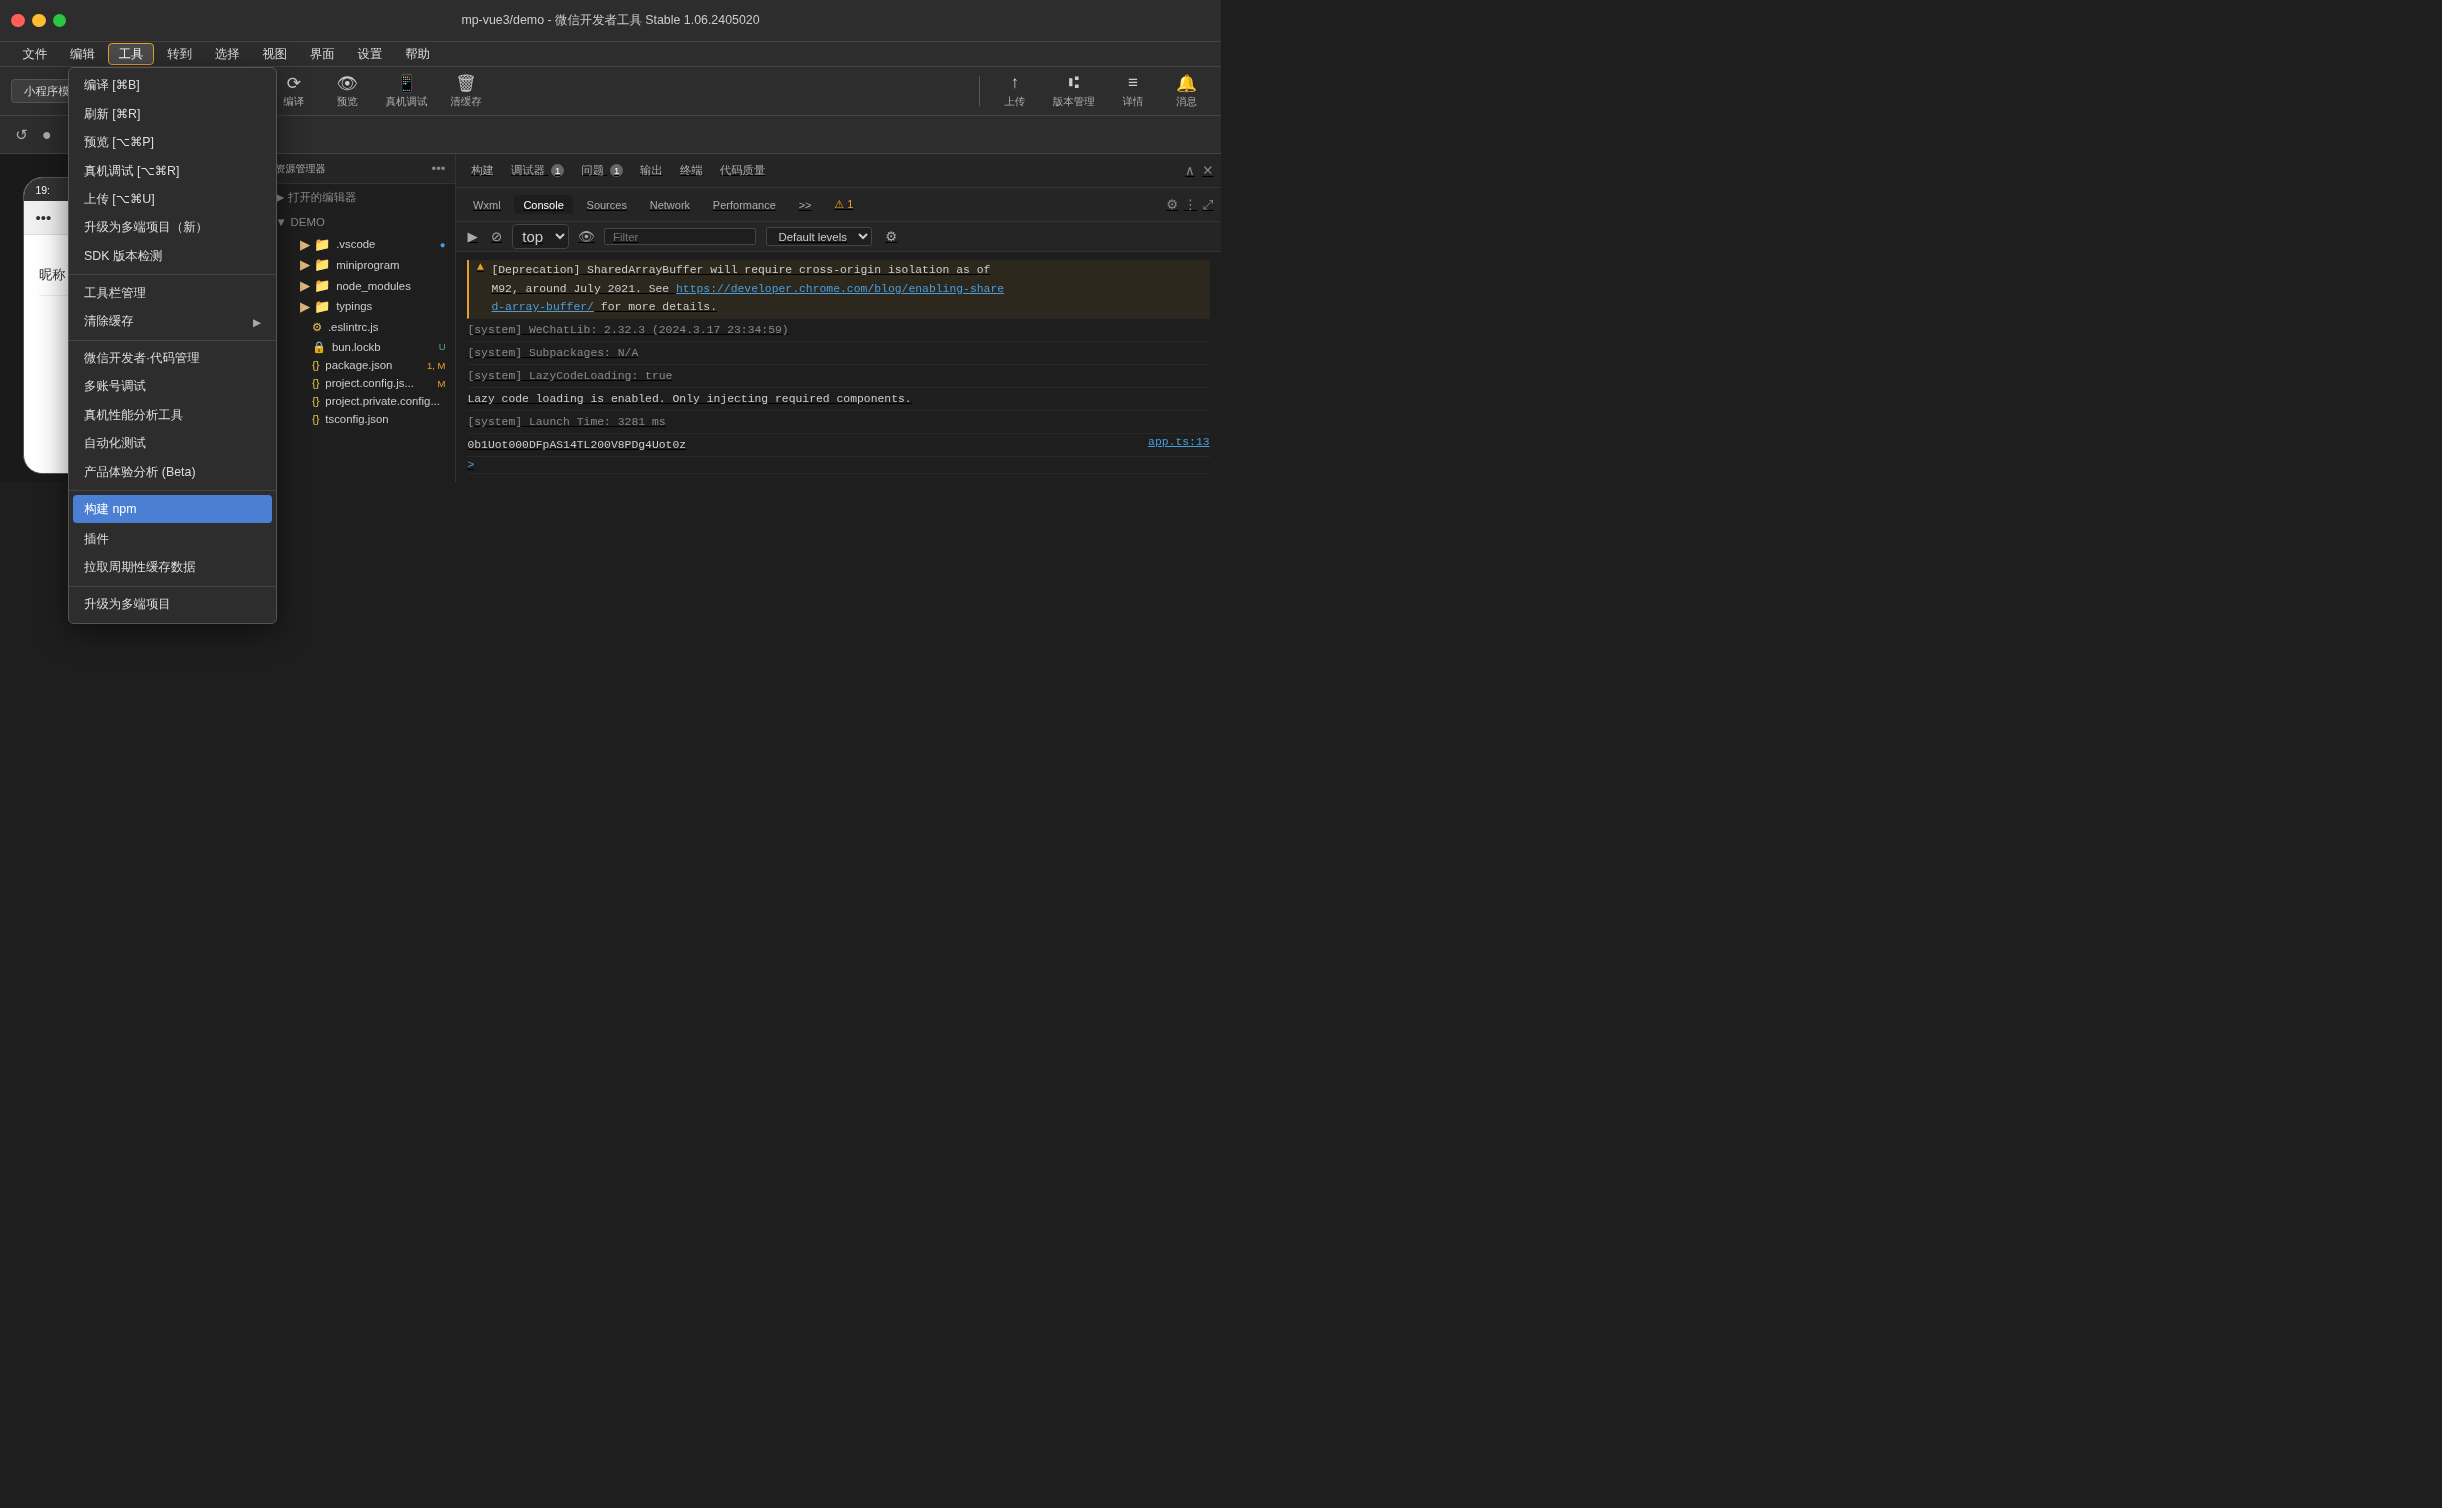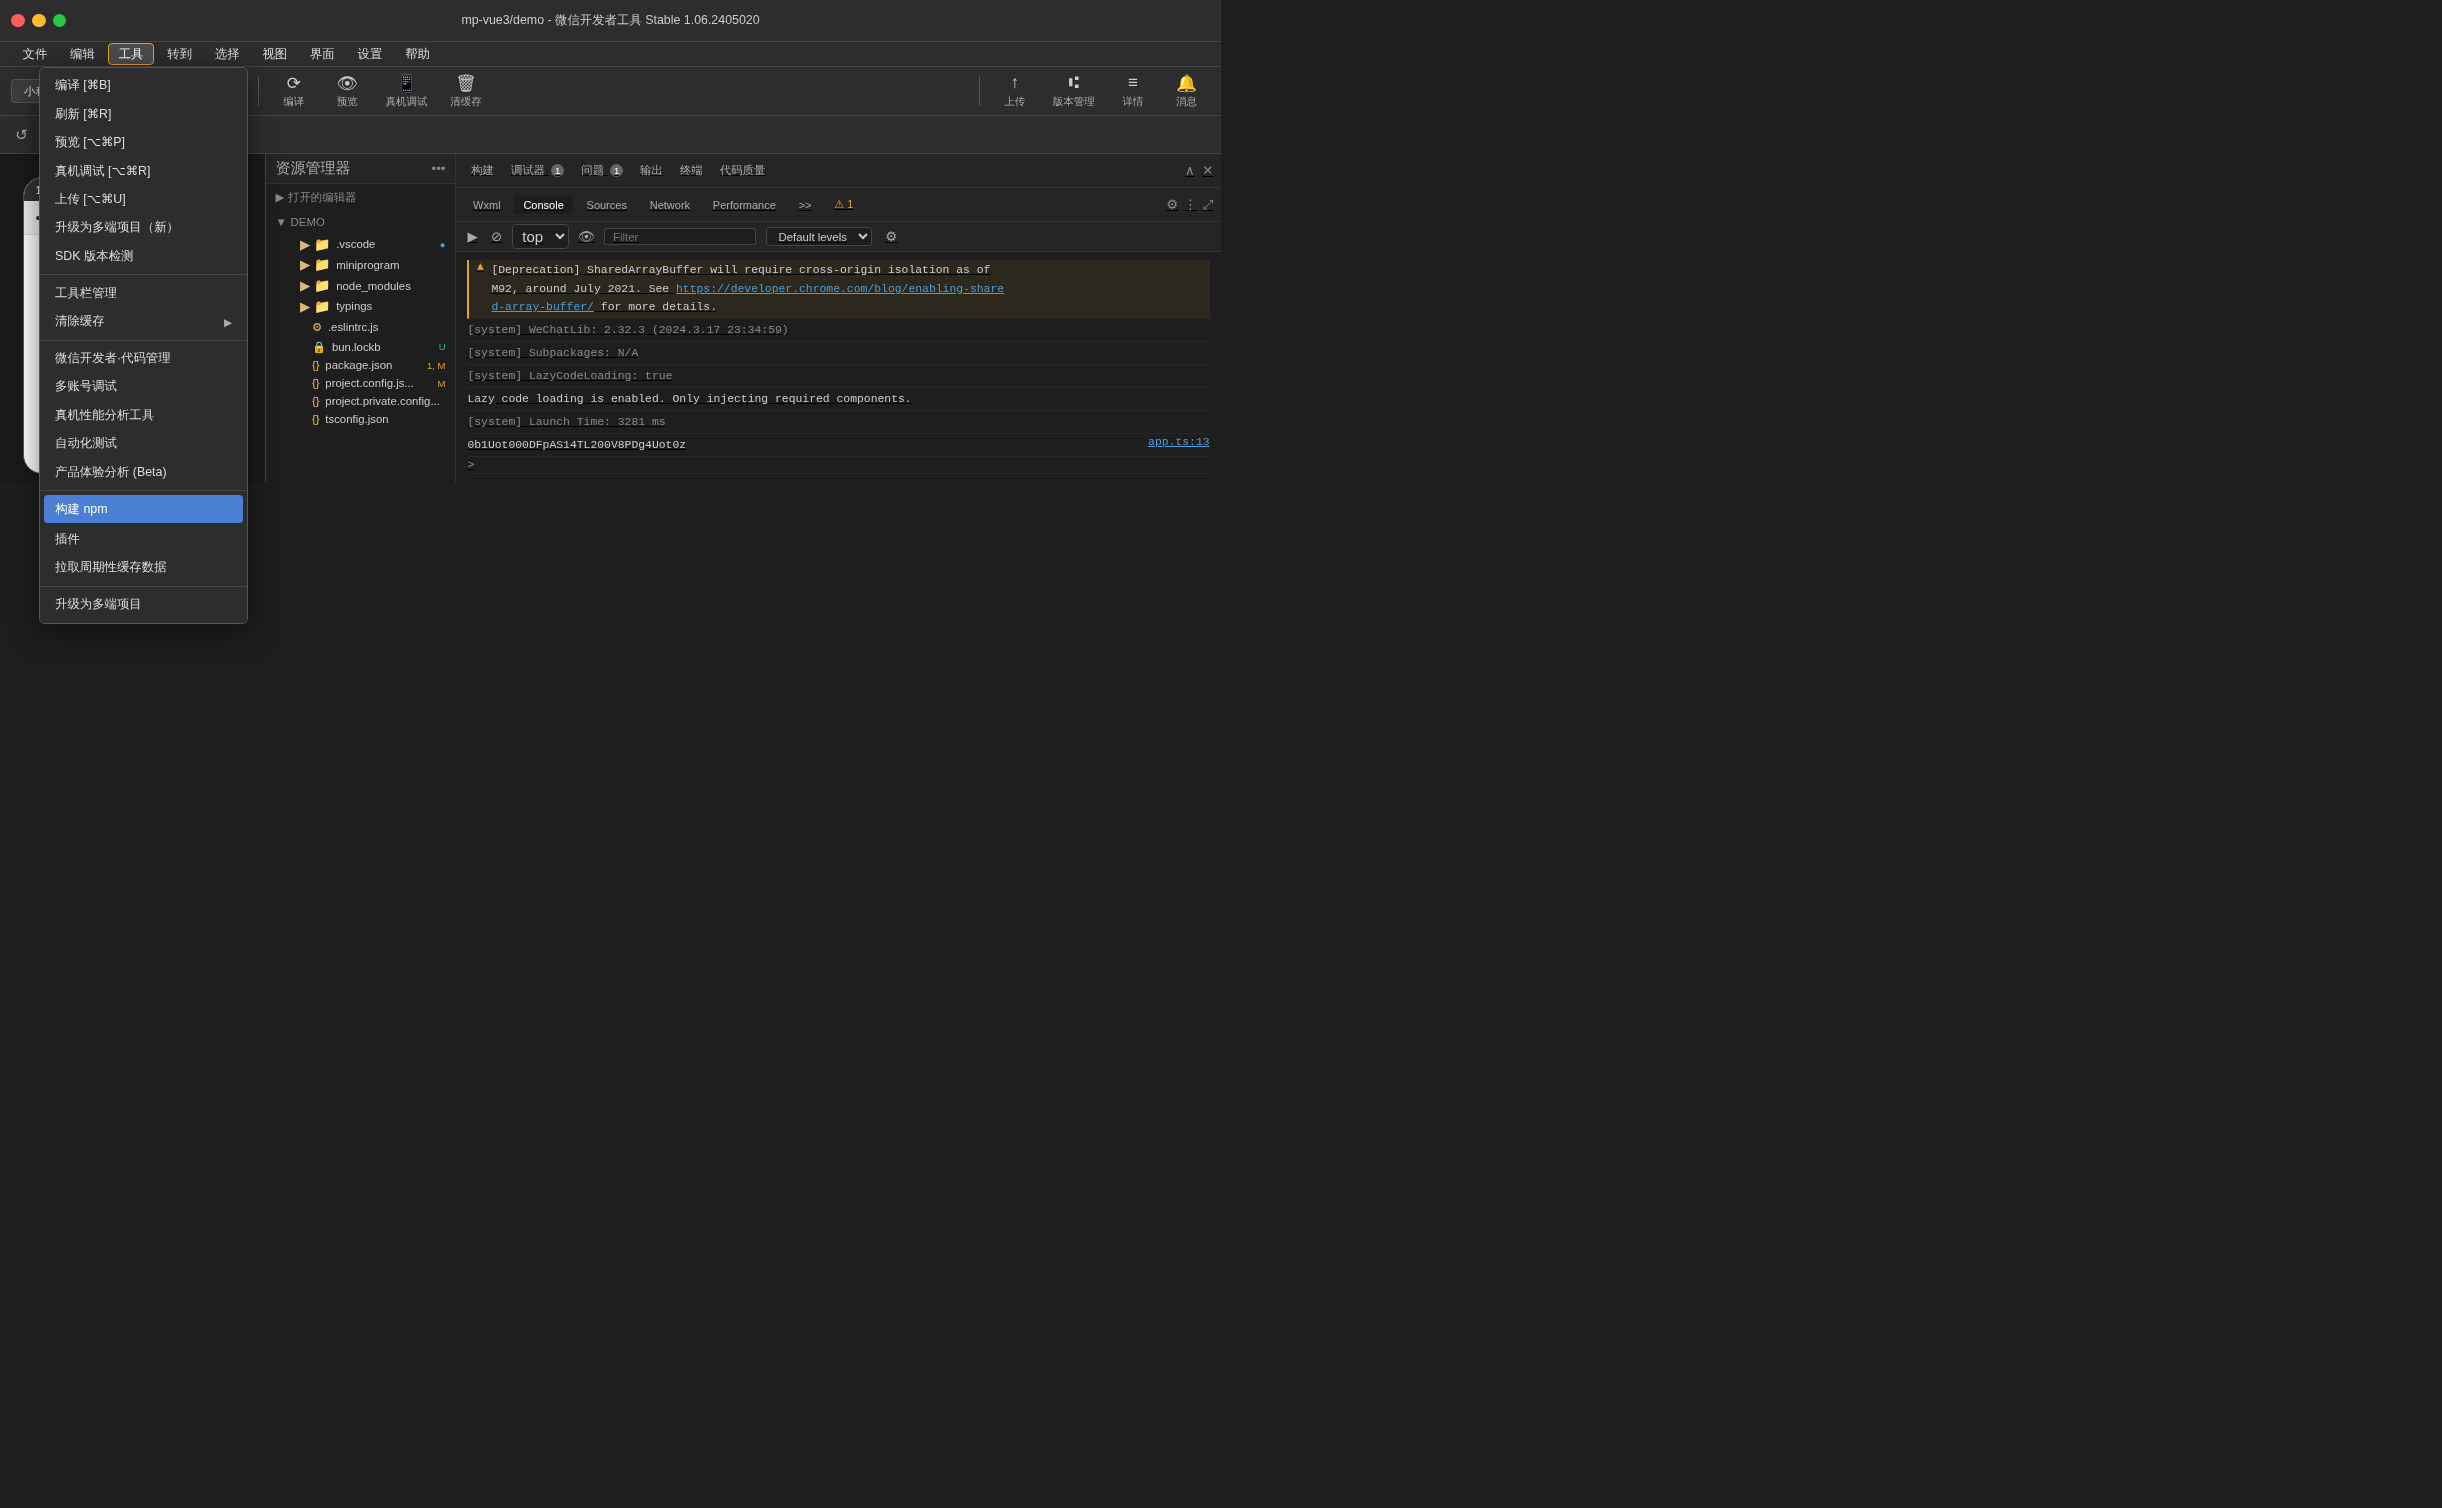--- a/index.html
+++ b/index.html
@@ -228,21 +228,21 @@
       height: 30px;
       background: #252525;
       display: flex;
       align-items: center;
       justify-content: space-between;
       padding: 0 9.5px;
       border-bottom: 1px solid #333;
     }
     .file-panel-title {
       color: #aaa;
-      font-size: 15px;
+      font-size: 10px;
     }
     .file-panel-icons {
       display: flex;
       gap: 5.7px;
       color: #888;
       font-size: 13.3px;
     }
     .file-tree { flex: 1; overflow-y: auto; }
     .file-section {
       color: #888;
@@ -382,21 +382,21 @@
 
     
     .dropdown-overlay {
       position: fixed;
       top: 0; left: 0; right: 0; bottom: 0;
       z-index: 100;
     }
     .dropdown-menu {
       position: absolute;
       top: 67px;
-      left: 39px;
+      left: 68px;
       width: 209px;
       background: #2d2d2d;
       border: 1px solid #555;
       border-radius: 5.7px;
       box-shadow: 0 7.6px 30px rgba(0,0,0,0.5);
       z-index: 200;
       padding: 3.8px 0;
     }
     .dropdown-item {
       padding: 5.7px 15px;

